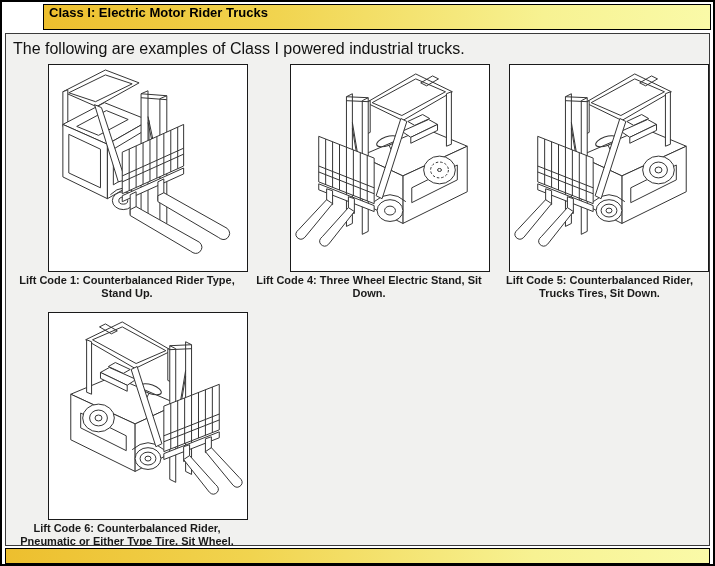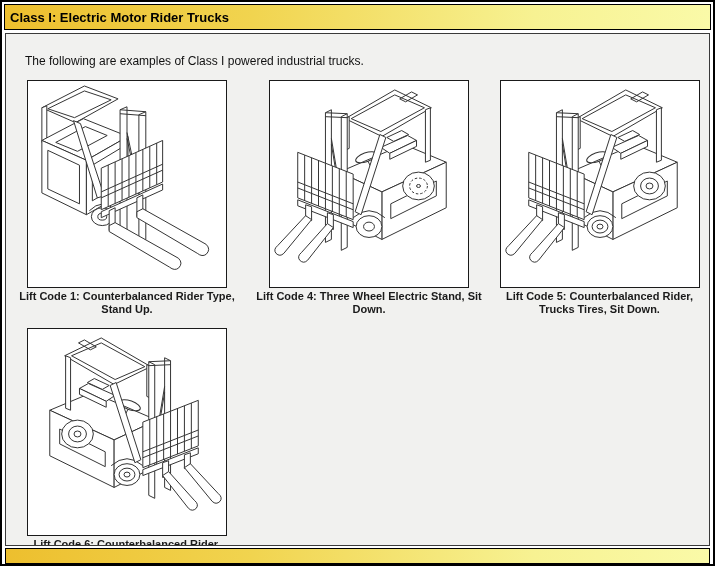--- a/index.html
+++ b/index.html
@@ -1,26 +1,26 @@
 <!DOCTYPE html>
 <html><head>
 <meta charset="utf-8">
 <style>
   html,body{margin:0;padding:0;background:#fff;}
   body{width:715px;height:566px;font-family:"Liberation Sans",sans-serif;}
   .page{width:715px;height:566px;box-sizing:border-box;border:2px solid #000;background:#fff;padding:2px;}
   .bar{box-sizing:border-box;border:1px solid #000;
        background:linear-gradient(90deg,#EDBF2E 0%,#F1D44F 35%,#F7F292 75%,#FAFAA8 100%);}
-  .header-bar{height:26px;display:flex;align-items:center;padding-left:5px;}
+  .header-bar{height:26px;display:flex;padding-left:5px;margin-left:39px;}
   .header-bar .title{font-weight:bold;font-size:13px;color:#000;}
   .content-panel{margin:3px 1px 0 1px;height:513px;box-sizing:border-box;border:1px solid #3a3a3a;
        background:#F1F1EF;padding:6px 0 0 0;overflow:hidden;}
-  .intro{margin:12px;padding:2px 0 0 7px;font-size:12px;color:#111;line-height:14px;}
+  .intro{margin:0;padding:2px 0 0 7px;font-size:16px;color:#111;line-height:14px;}
   .grid{display:grid;grid-template-columns:242px 242px 1fr;row-gap:12px;margin-top:8px;}
-  .figure{display:flex;flex-direction:column;align-items:center;}
+  .figure{display:flex;flex-direction:column;align-items:flex-end;}
   .img-box{width:198px;height:206px;box-sizing:content-box;border:1px solid #1a1a1a;background:#fff;}
   .img-box svg{display:block;width:198px;height:206px;}
   .caption{margin-top:2px;font-weight:bold;font-size:11px;line-height:13px;text-align:center;
        color:#1a1a1a;max-width:250px;}
   .footer-bar{margin:2px 1px 0 1px;height:16px;}
   svg .ln{fill:none;stroke:#333;stroke-width:1;stroke-linejoin:round;}
   svg .sh{fill:#fff;stroke:#333;stroke-width:1;stroke-linejoin:round;}
 </style>
 </head>
 <body>
@@ -223,21 +223,21 @@
               <line class="ln" x1="28" y1="102" x2="84" y2="124"></line>
               <line class="ln" x1="28" y1="108" x2="84" y2="130"></line>
               <polygon class="sh" points="28,120 84,142 84,148 28,126"></polygon>
               <polygon class="sh" points="36,125 42,127 42,141 36,139"></polygon>
               <path class="sh" d="M36,136 L42,140 L14,174 Q10,178 6,174 Q3,170 8,166 Z"></path>
               <polygon class="sh" points="58,133 64,135 64,150 58,148"></polygon>
               <path class="sh" d="M58,144 L64,148 L38,181 Q34,185 30,181 Q27,177 32,173 Z"></path>
             </g>
           </svg>
         </div>
-        <div class="caption">Lift Code 6: Counterbalanced Rider, Pneumatic or Either Type Three, Sit Down.</div>
+        <div class="caption">Lift Code 6: Counterbalanced Rider, Pneumatic or Either Type Tire, Sit Wheel.</div>
       </div>
 
     </div>
   </div>
 
   <div class="bar footer-bar"></div>
 
 </div>
 
 </body></html>

